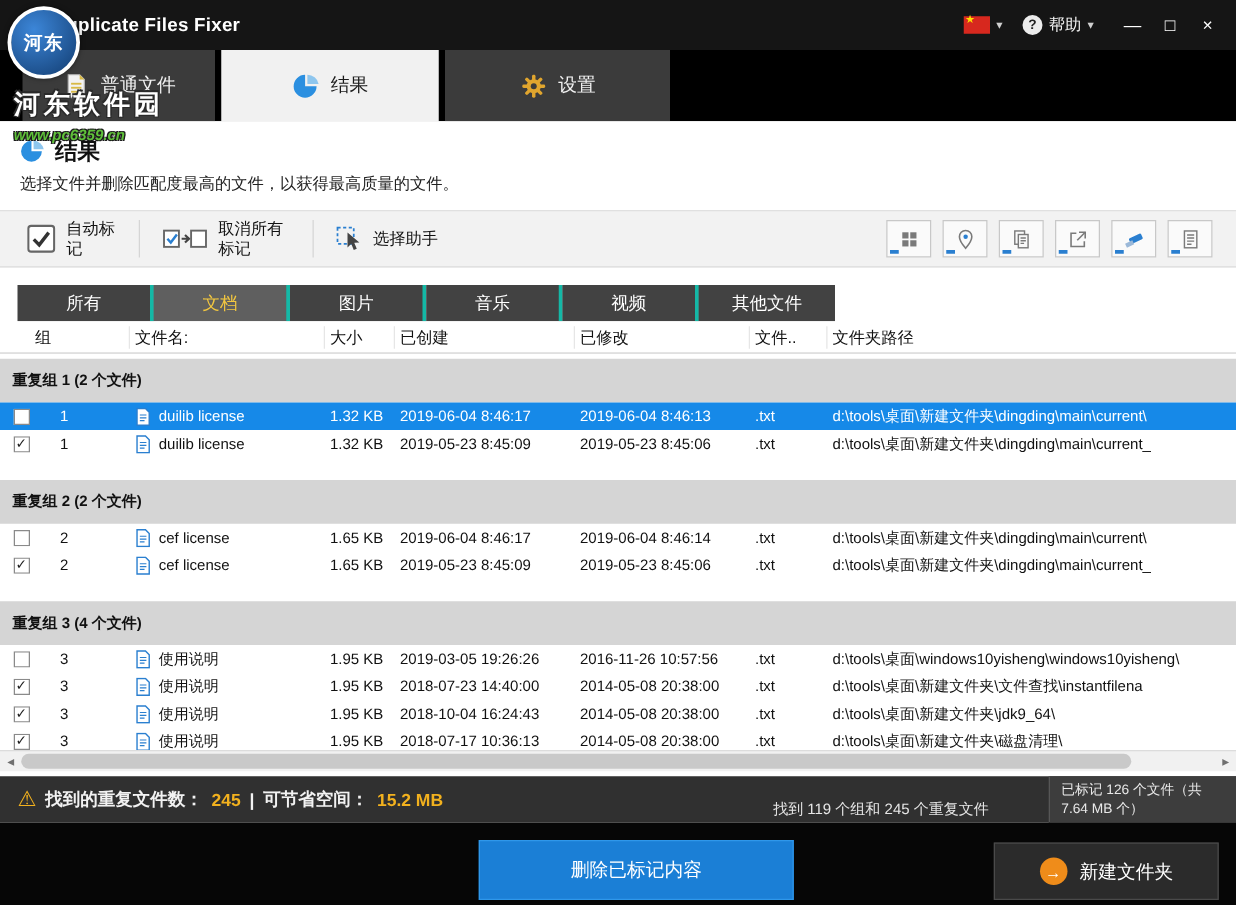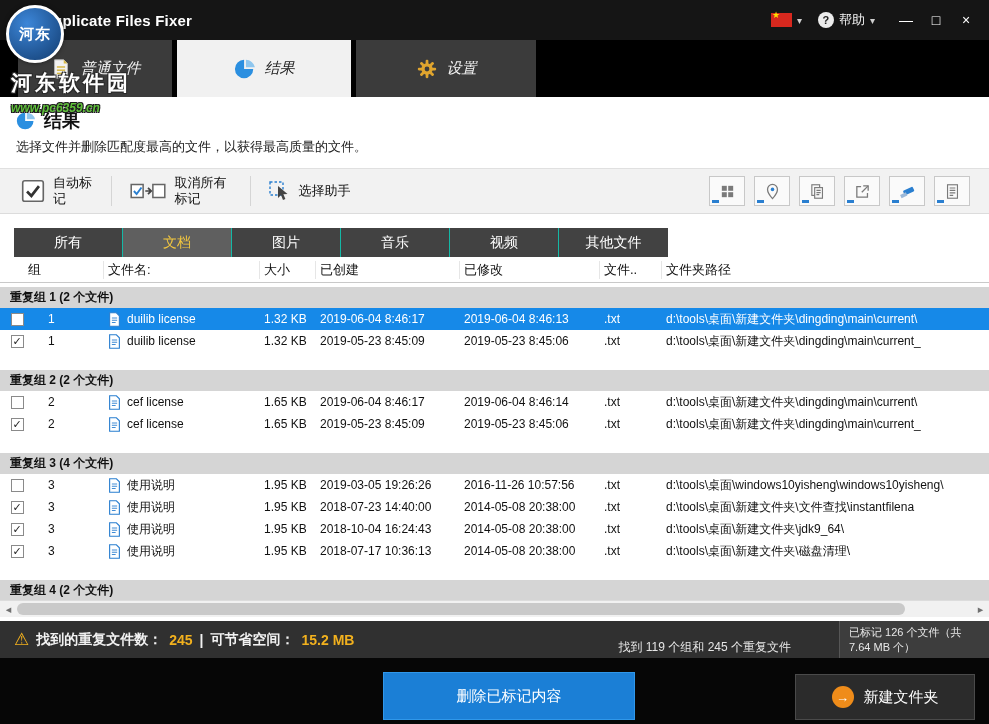--- a/index.html
+++ b/index.html
@@ -24,21 +24,21 @@
   .wm { position:absolute; top:5px; left:6px; z-index:60; display:flex; align-items:flex-start; pointer-events:none;flex-direction:column; }
   .wm-badge { width:58px; height:58px; border-radius:50%; border:3px solid #fff; background:radial-gradient(circle at 35% 30%, #3c86d8, #123c70); display:flex; align-items:center; justify-content:center; color:#fff; font-size:15px; font-weight:bold; letter-spacing:1px; box-shadow:0 0 4px rgba(0,0,0,.5); }
   .wm-text { margin-left:5px; margin-top:6px; }
   .wm-site { font-size:21px; font-weight:bold; color:#fff; letter-spacing:3px;
     text-shadow:-1px -1px 0 #2a2a2a, 1px -1px 0 #2a2a2a, -1px 1px 0 #2a2a2a, 1px 1px 0 #2a2a2a; }
   .wm-url { margin-top:4px; font-size:12px; font-weight:bold; font-style:italic; color:#5fc13a;
     text-shadow:-1px -1px 0 #1c1c1c, 1px -1px 0 #1c1c1c, -1px 1px 0 #1c1c1c, 1px 1px 0 #1c1c1c; }
 
   
   .tabbar { position:absolute; top:40px; left:0; right:0; height:57px; background:#000; display:flex; align-items:stretch; padding-left:18px; }
-  .mtab { display:flex; align-items:center; justify-content:center; gap:9px; background:#3b3b3b; color:#f2f2f2; font-size:15px; margin-right:5px; cursor:pointer;font-style:italic; }
+  .mtab { display:flex; align-items:center; justify-content:center; gap:9px; background:#3b3b3b; color:#f2f2f2; font-size:15px; margin-right:5px; cursor:pointer; }
   .mtab.active { background:#f1f1f1; color:#1a1a1a; }
   .mtab-1 { width:154px; } .mtab-2 { width:174px; } .mtab-3 { width:160px; } .mtab-4 { width:180px; }
   .mtab svg { flex:none; }
 
   
   .page-head { position:absolute; top:97px; left:0; right:0; height:71px; background:#fff; padding:12px 16px 0; }
   .ph-row { display:flex; align-items:center; gap:8px; }
   .ph-title { font-size:18px; font-weight:bold; color:#111; }
   .ph-sub { margin-top:5px; font-size:13px; color:#222; }
 
@@ -47,34 +47,34 @@
   .tool-btn { display:flex; align-items:center; gap:7px; padding:3px 10px; cursor:pointer; }
   .tool-label { font-size:13px; color:#111; line-height:1.2; }
   .w2 { width:3.2em; } .w4 { width:4.6em; }
   .tool-sep { width:1px; height:30px; background:#d5d5d5; margin:0 6px; }
   .tool-spacer { flex:1; }
   .icon-btn { position:relative; width:36px; height:30px; border:1px solid #c8c8c8; background:#fafafa; display:flex; align-items:center; justify-content:center; margin-right:9px; cursor:pointer; }
   .icon-btn::after { content:""; position:absolute; left:2px; bottom:2px; width:7px; height:3px; background:#2a7fd0; }
 
   
   .filters { position:absolute; top:228px; left:14px; height:29px; display:flex; }
-  .ftab { width:109px; height:29px; background:#424242; color:#fff; font-size:14px; display:flex; align-items:center; justify-content:center; border-right:1px solid #14b8a6; cursor:pointer; }
+  .ftab { width:109px; height:29px; background:#424242; color:#fff; font-size:14px; display:flex; align-items:center; justify-content:center; border-right:3px solid #14b8a6; cursor:pointer; }
   .ftab:last-child { border-right:none; }
   .ftab.active { background:#5f5f5f; color:#f3c73f; }
 
   
   .thead { position:absolute; top:257px; left:0; right:0; height:26px; display:grid;
     grid-template-columns:104px 156px 56px 144px 140px 62px 1fr; align-items:center;
     background:#fff; border-bottom:1px solid #c9c9c9; font-size:13px; color:#111; }
   .hcell { padding-left:4px; border-right:1px solid #e6e6e6; height:18px; line-height:18px; white-space:nowrap; overflow:hidden; }
   .hcell:last-child { border-right:none; }
   .h-grp { padding-left:28px; }
 
   .tbody { position:absolute; top:283px; left:0; right:0; height:317px; overflow:hidden; background:#fff; }
-  .gband { height:21px; margin-top:18px; background:#d5d5d5; display:flex; align-items:center; padding-left:10px; font-size:12px; font-weight:bold; color:#111; }
+  .gband { height:35px; margin-top:18px; background:#d5d5d5; display:flex; align-items:center; padding-left:10px; font-size:12px; font-weight:bold; color:#111; }
   .gband.first { margin-top:4px; }
   .trow { display:grid; grid-template-columns:34px 70px 156px 56px 144px 140px 62px 1fr; align-items:center; height:22px; font-size:12px; color:#111; cursor:pointer; }
   .trow.selected { background:#1689e8; color:#fff; }
   .cell { white-space:nowrap; overflow:hidden; padding-left:4px; }
   .c-check { display:flex; justify-content:center; padding-left:0; }
   .cbx { width:13px; height:13px; background:#fff; border:1px solid #8a8a8a; font-size:11px; font-weight:bold; color:#222; line-height:11px; text-align:center; cursor:pointer; }
   .c-grp { padding-left:14px; }
   .c-name { display:flex; align-items:center; gap:6px; }
   .c-name svg { flex:none; }
 

